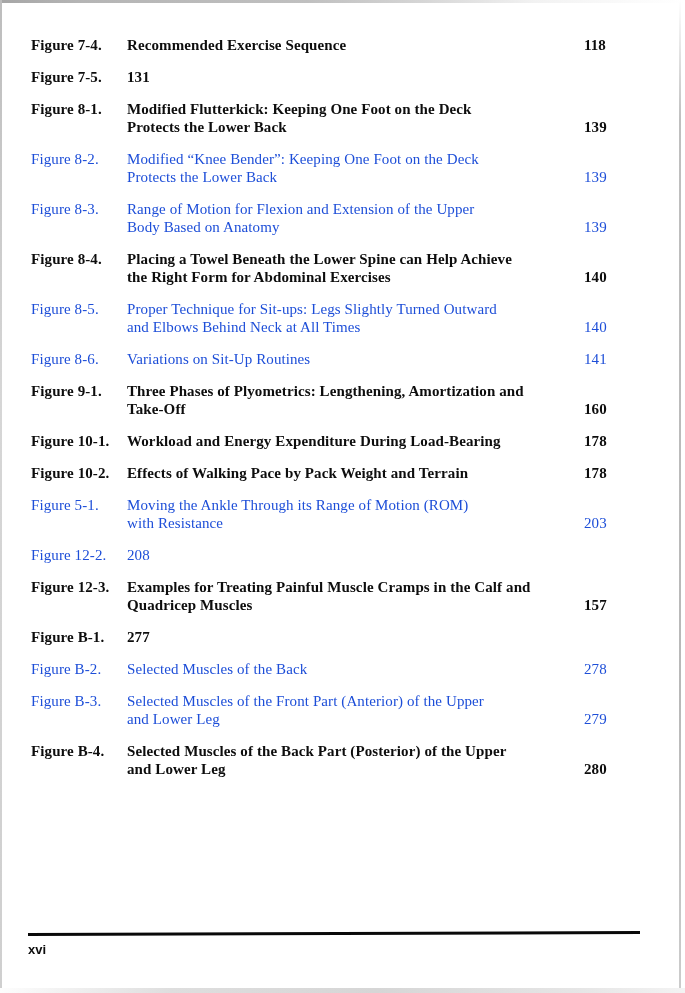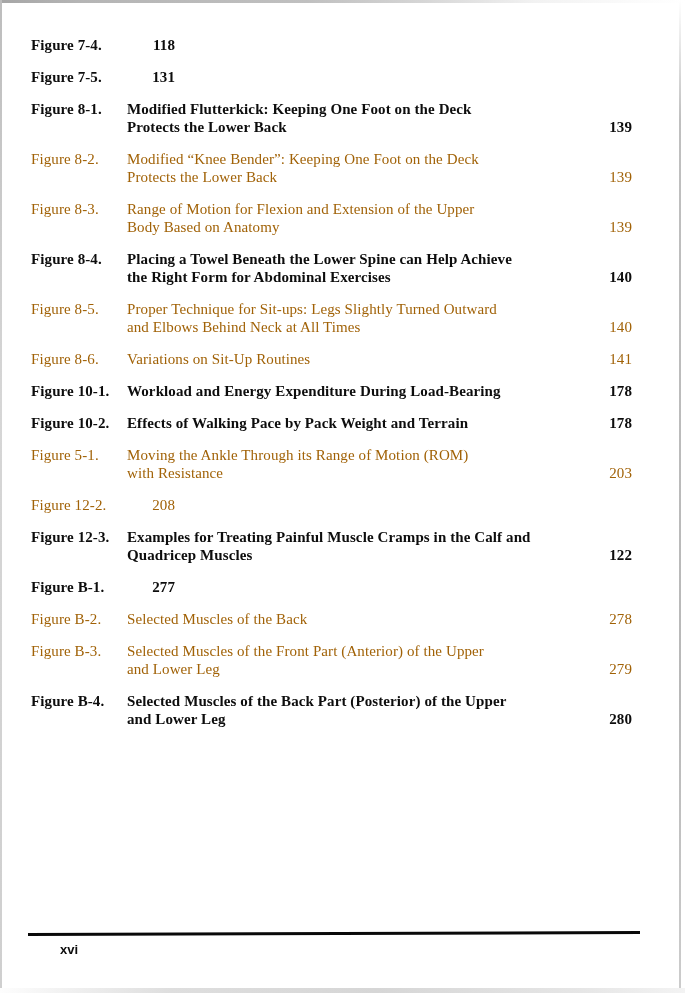--- a/index.html
+++ b/index.html
@@ -51,57 +51,56 @@
   .entry-label {
     flex: 0 0 96px;
     white-space: nowrap;
   }
   .entry-title {
     flex: 1 1 auto;
     white-space: pre-line;
   }
   .entry-page {
     flex: 0 0 48px;
-    text-align: right;
     align-self: flex-end;
   }
   .w-bold { font-weight: 700; }
-  .w-light { font-weight: 400; color: #a16207; }
+  .w-light { font-weight: 400; color: #1d4ed8; }
   
   .footer-rule {
     position: absolute;
     left: 28px;
     top: 932px;
     width: 612px;
     height: 3px;
     background: #090909;
     transform: rotate(-0.18deg);
   }
   .footer-page-number {
     position: absolute;
     left: 28px;
     top: 942px;
     font-size: 13px;
     line-height: 16px;
     font-weight: 700;
-    margin-left: 32px;
   }
 </style>
 </head>
 <body>
 
 <div class="page">
   <div class="edge-top"></div>
   <div class="edge-left"></div>
   <div class="edge-right"></div>
   <div class="edge-bottom"></div>
 
   <main class="figure-list" id="figure-list">
   <div class="entry w-bold">
     <span class="entry-label">Figure 7-4.</span>
+    <span class="entry-title">Recommended Exercise Sequence</span>
     <span class="entry-page">118</span>
   </div>
 
   <div class="entry w-bold">
     <span class="entry-label">Figure 7-5.</span>
     <span class="entry-page">131</span>
   </div>
 
   <div class="entry w-bold">
     <span class="entry-label">Figure 8-1.</span>
@@ -137,20 +136,26 @@
 and Elbows Behind Neck at All Times</span>
     <span class="entry-page">140</span>
   </div>
 
   <div class="entry w-light">
     <span class="entry-label">Figure 8-6.</span>
     <span class="entry-title">Variations on Sit-Up Routines</span>
     <span class="entry-page">141</span>
   </div>
 
+  <div class="entry w-bold">
+    <span class="entry-label">Figure 9-1.</span>
+    <span class="entry-title">Three Phases of Plyometrics: Lengthening, Amortization and
+Take-Off</span>
+    <span class="entry-page">160</span>
+  </div>
 
   <div class="entry w-bold">
     <span class="entry-label">Figure 10-1.</span>
     <span class="entry-title">Workload and Energy Expenditure During Load-Bearing</span>
     <span class="entry-page">178</span>
   </div>
 
   <div class="entry w-bold">
     <span class="entry-label">Figure 10-2.</span>
     <span class="entry-title">Effects of Walking Pace by Pack Weight and Terrain</span>
@@ -166,21 +171,21 @@
 
   <div class="entry w-light">
     <span class="entry-label">Figure 12-2.</span>
     <span class="entry-page">208</span>
   </div>
 
   <div class="entry w-bold">
     <span class="entry-label">Figure 12-3.</span>
     <span class="entry-title">Examples for Treating Painful Muscle Cramps in the Calf and
 Quadricep Muscles</span>
-    <span class="entry-page">122</span>
+    <span class="entry-page">157</span>
   </div>
 
   <div class="entry w-bold">
     <span class="entry-label">Figure B-1.</span>
     <span class="entry-page">277</span>
   </div>
 
   <div class="entry w-light">
     <span class="entry-label">Figure B-2.</span>
     <span class="entry-title">Selected Muscles of the Back</span>

